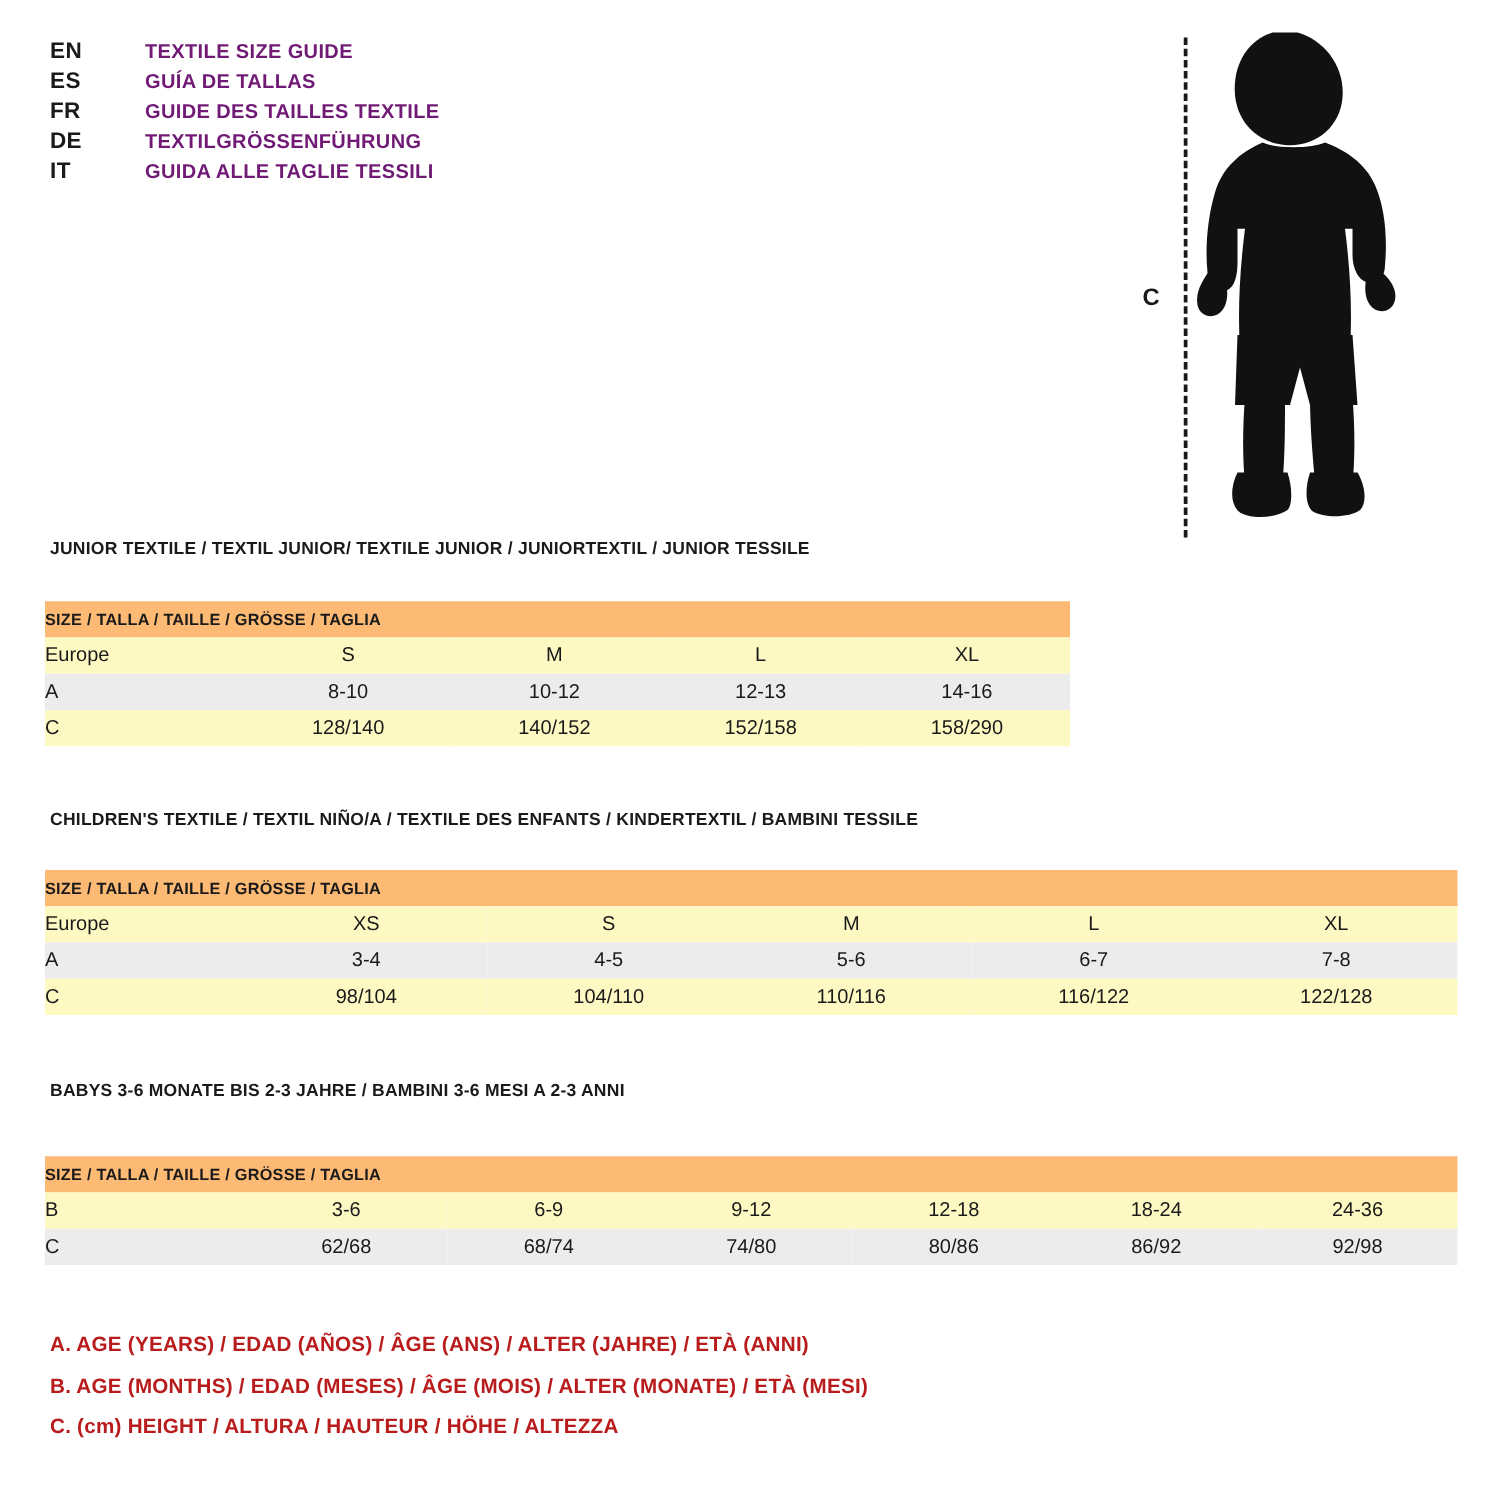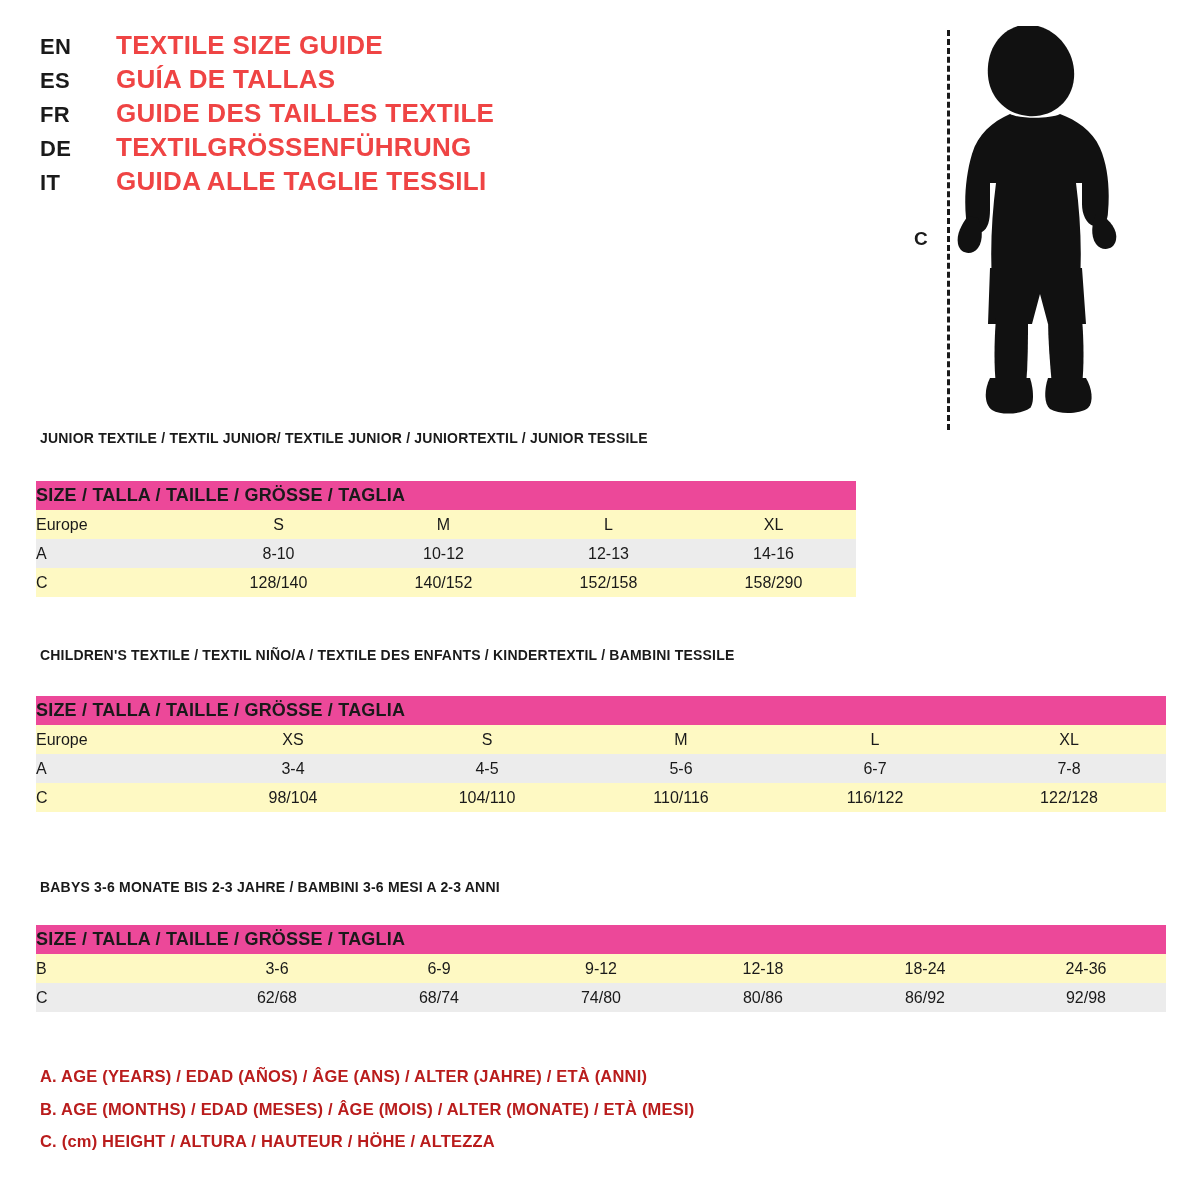--- a/index.html
+++ b/index.html
@@ -24,30 +24,30 @@
     width: 620px;
   }
   .title-row {
     display: flex;
     align-items: baseline;
     margin-bottom: 3px;
   }
   .lang-code {
     width: 76px;
     flex: 0 0 76px;
-    font-size: 22px;
+    font-size: 18px;
     font-weight: 700;
     letter-spacing: 0.3px;
     color: #1a1a1a;
   }
   .title-text {
-    font-size: 26px;
+    font-size: 16px;
     font-weight: 700;
     letter-spacing: 0.3px;
-    color: #ef4444;
+    color: #701a75;
     white-space: nowrap;
   }
 
   
   .figure-area {
     position: absolute;
     left: 900px;
     top: 10px;
     width: 280px;
     height: 420px;
@@ -79,39 +79,39 @@
     position: absolute;
     left: 40px;
     font-size: 14px;
     font-weight: 700;
     letter-spacing: 0.2px;
     color: #1a1a1a;
     white-space: nowrap;
   }
   .section-heading .line2 {
     display: block;
-    margin-top: 24px;
+    margin-top: 9px;
   }
 
   
   table.size-table {
     position: absolute;
     border-collapse: collapse;
     font-size: 16px;
     color: #1a1a1a;
   }
   table.size-table td {
     padding: 0;
     height: 29px;
     vertical-align: middle;
   }
   .hdr-bar td {
-    background: #ec4899;
-    font-weight: 700;
-    font-size: 18px;
+    background: #fdba74;
+    font-weight: 700;
+    font-size: 13px;
     padding-left: 8px;
     letter-spacing: 0.2px;
     height: 31px;
   }
   .row-white td { background: #fef9c3; }
   .row-grey td  { background: #ececec; }
   .cell-label {
     padding-left: 8px;
     text-align: left;
     font-weight: 400;

